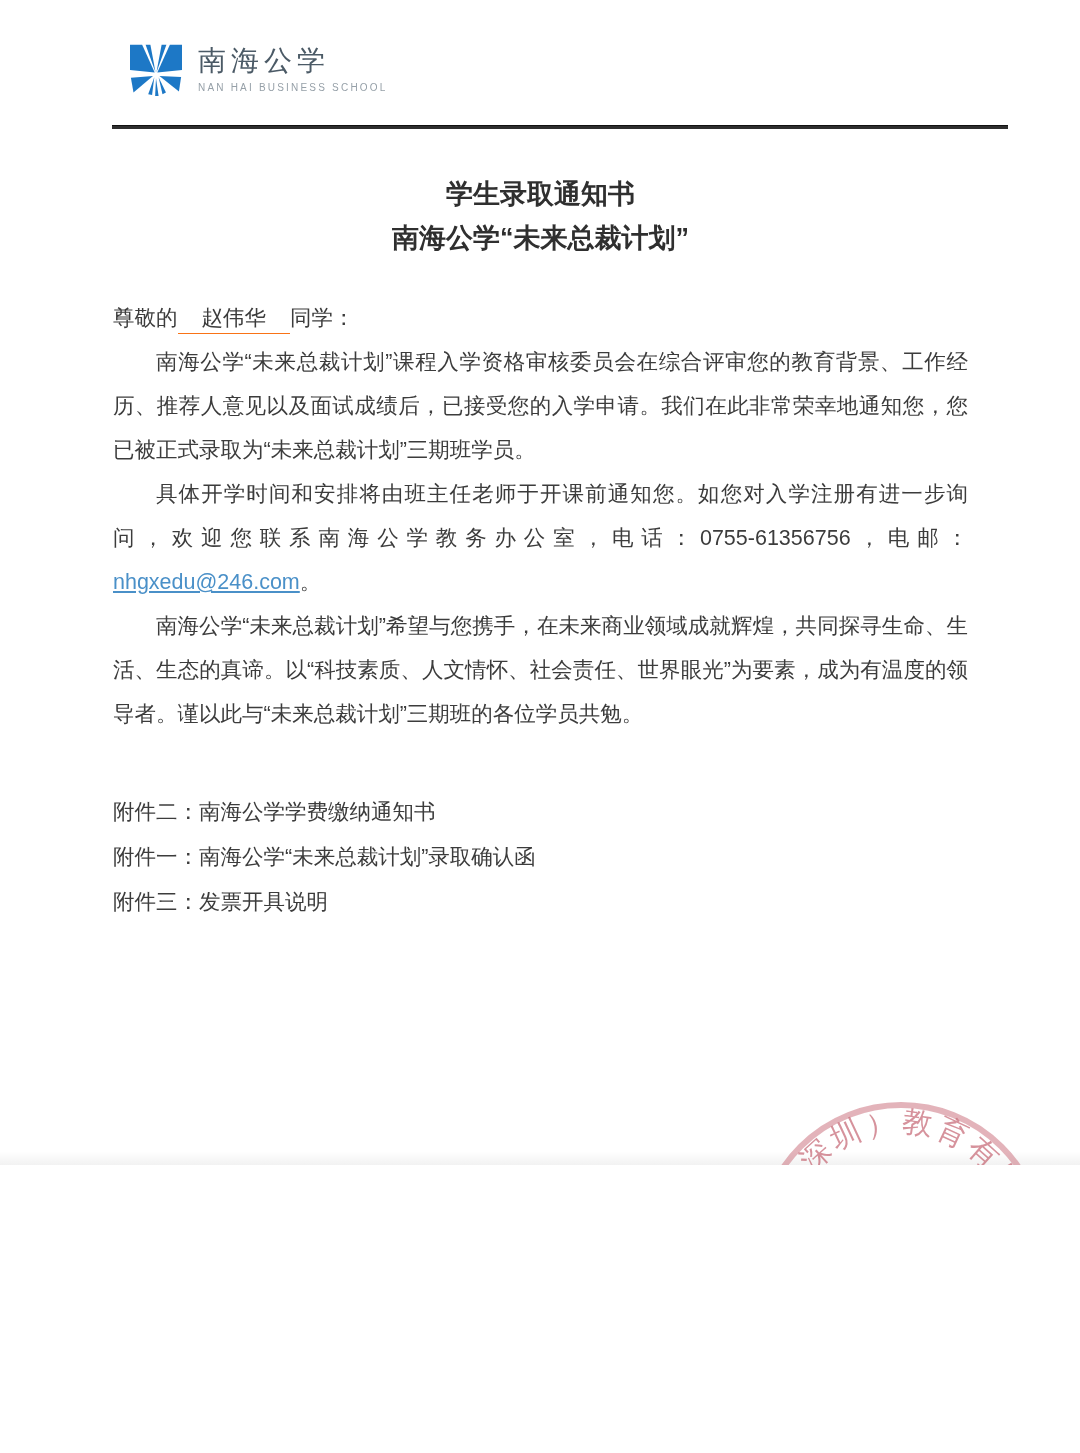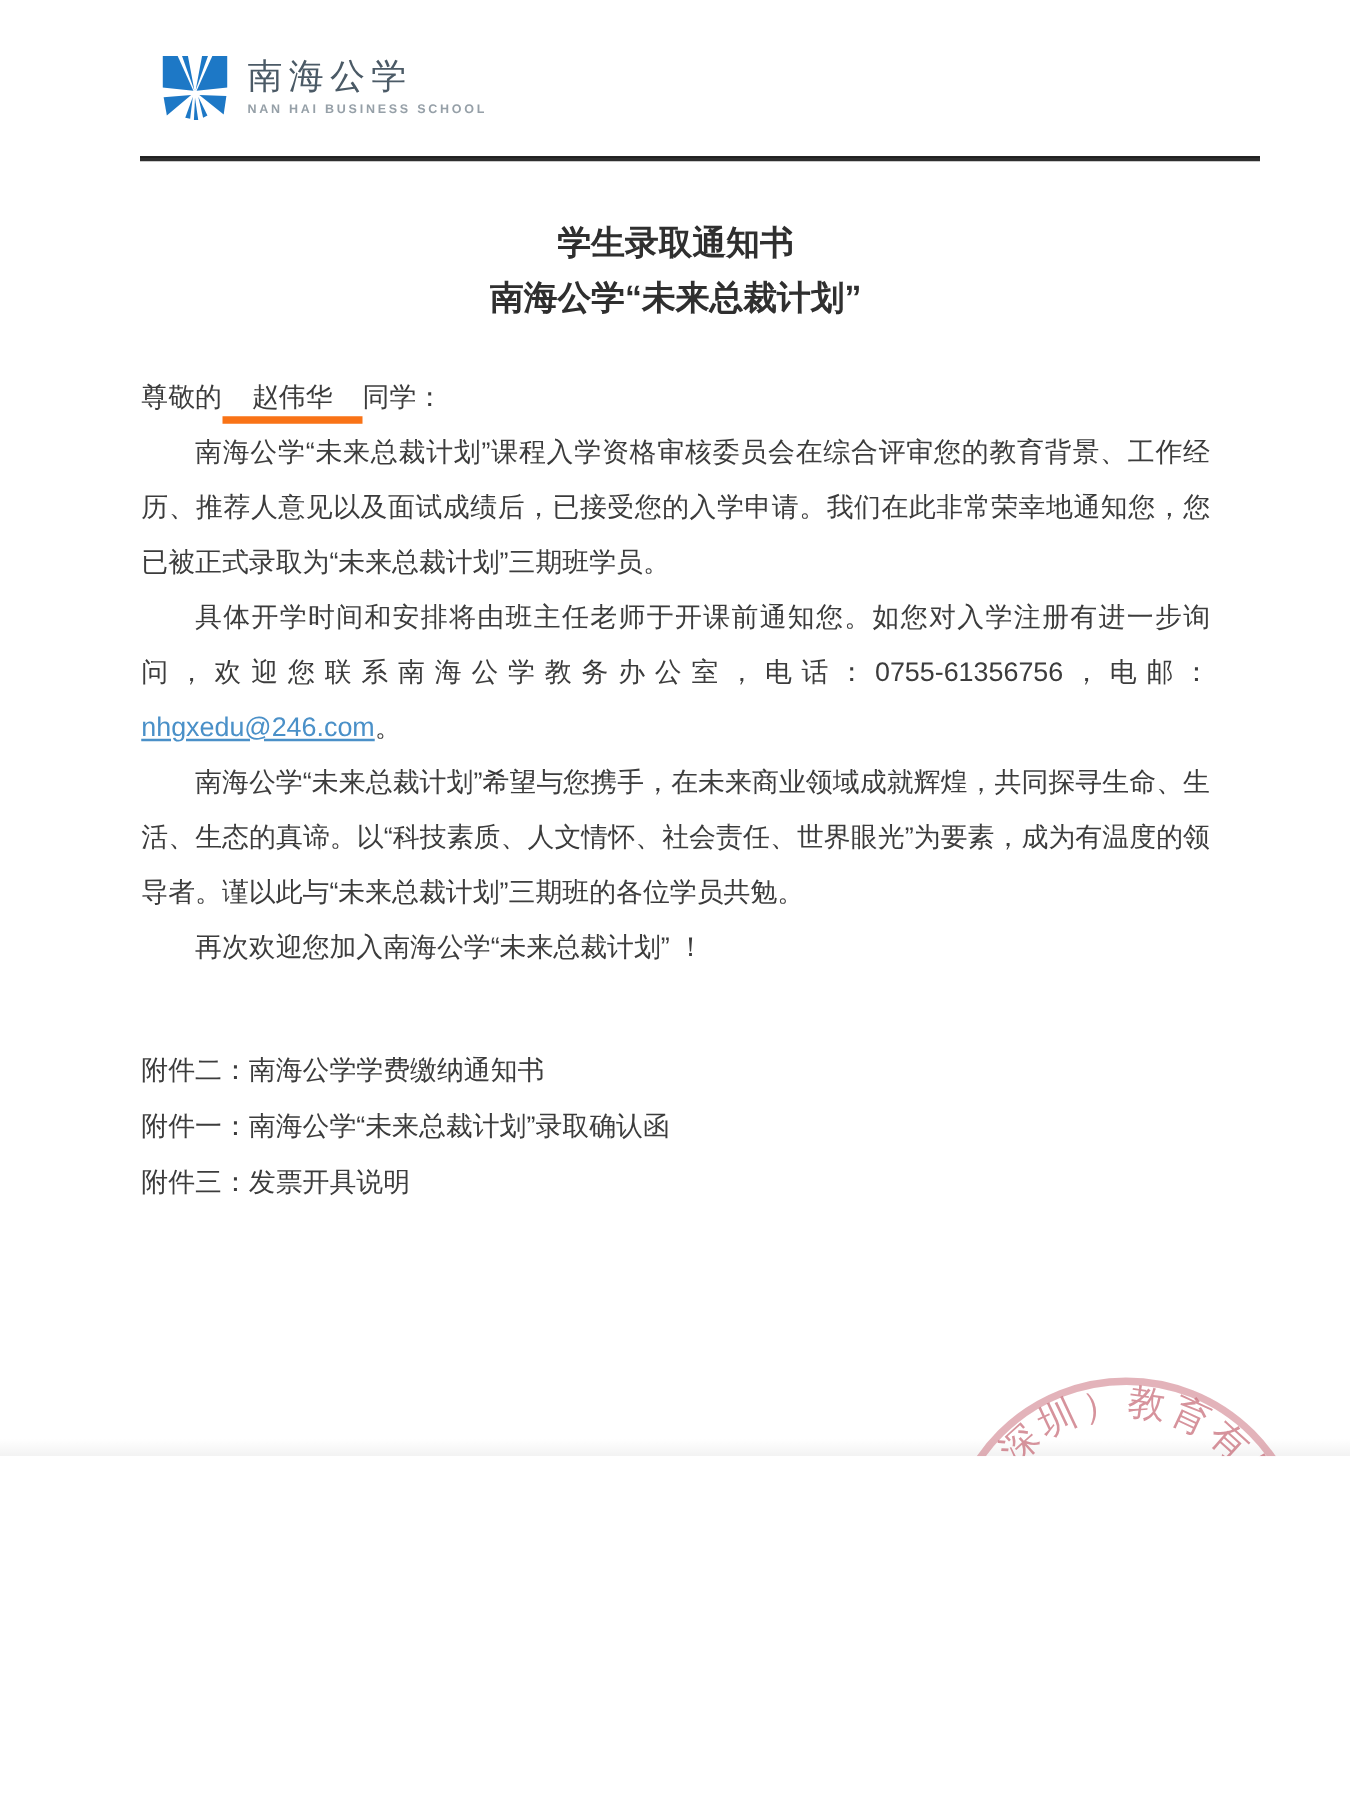--- a/index.html
+++ b/index.html
@@ -5,30 +5,30 @@
   html,body{margin:0;padding:0;background:#ffffff;}
   .page{
     position:relative;width:1080px;height:1165px;background:#ffffff;
     font-family:"Liberation Sans","DejaVu Sans",sans-serif;color:#3c3c3c;overflow:hidden;
   }
   
   .logo{position:absolute;left:130px;top:44px;display:flex;align-items:flex-start;gap:16px;}
   .logo-mark{width:52px;height:58px;flex:0 0 auto;}
   .logo-text{display:flex;flex-direction:column;}
   .logo-title{font-size:28px;letter-spacing:5px;color:#4b5a66;line-height:34px;font-weight:400;}
-  .logo-subtitle{font-size:10px;letter-spacing:2.2px;color:#96a0a8;margin-top:4px;font-weight:bold;}
+  .logo-subtitle{font-size:10px;letter-spacing:2.2px;color:#96a0a8;margin-top:4px;font-weight:normal;}
   .rule{position:absolute;left:112px;top:125px;width:896px;height:3px;background:#2e2e2e;border-top:1px solid #111;}
   
   .main{position:absolute;left:113px;top:172px;width:855px;font-size:21.5px;line-height:44px;}
   .title{text-align:center;font-weight:bold;font-size:27px;color:#2f2f2f;line-height:44px;margin:0;}
   .title-block{margin-bottom:36px;}
   p{margin:0;text-align:justify;}
   .indent{text-indent:2em;}
   .salutation{text-align:left;}
-  .recipient-name{display:inline-block;padding:0 24px;border-bottom:6px solid #f97316;line-height:30px;}
+  .recipient-name{display:inline-block;padding:0 24px;border-bottom:1px solid #f97316;line-height:30px;}
   .email-link{color:#4a90c8;text-decoration:underline;cursor:pointer;}
   .attachments{margin-top:54px;}
   .attachment-line{line-height:45px;text-align:left;}
   
   .sig-org{position:absolute;top:1190px;right:112px;font-size:22px;color:#2f2f2f;z-index:3;}
   .sig-date{position:absolute;top:1234px;right:112px;font-size:21.5px;color:#2f2f2f;z-index:3;letter-spacing:1px;}
   
   .stamp{position:absolute;left:752px;top:1098px;width:298px;height:298px;z-index:2;opacity:0.85;}
   .bottom-shade{position:absolute;left:0;bottom:0;width:100%;height:14px;
     background:linear-gradient(to bottom,rgba(0,0,0,0) 0%,rgba(0,0,0,0.05) 100%);}
@@ -63,21 +63,20 @@
     <div class="title-block">
       <h1 class="title">学生录取通知书</h1>
       <h1 class="title">南海公学“未来总裁计划”</h1>
     </div>
 
     <p class="salutation"><span>尊敬的</span><span class="recipient-name">赵伟华</span><span>同学：</span></p>
 
     <p class="indent">南海公学“未来总裁计划”课程入学资格审核委员会在综合评审您的教育背景、工作经历、推荐人意见以及面试成绩后，已接受您的入学申请。我们在此非常荣幸地通知您，您已被正式录取为“未来总裁计划”三期班学员。</p>
     <p class="indent"><span>具体开学时间和安排将由班主任老师于开课前通知您。如您对入学注册有进一步询问，欢迎您联系南海公学教务办公室，电话：0755-61356756，电邮：</span><a class="email-link">nhgxedu@246.com</a><span>。</span></p>
     <p class="indent">南海公学“未来总裁计划”希望与您携手，在未来商业领域成就辉煌，共同探寻生命、生活、生态的真谛。以“科技素质、人文情怀、社会责任、世界眼光”为要素，成为有温度的领导者。谨以此与“未来总裁计划”三期班的各位学员共勉。</p>
-    <p class="indent">再次欢迎您加入南海公学“未来总裁计划” ！</p>
 
     <div class="attachments">
       <div class="attachment-line">附件二：南海公学学费缴纳通知书</div>
       <div class="attachment-line">附件一：南海公学“未来总裁计划”录取确认函</div>
       <div class="attachment-line">附件三：发票开具说明</div>
     </div>
   </div>
 
   <div class="sig-org">南海公学</div>
   <div class="sig-date">2020 年 11 月 24 日</div>

